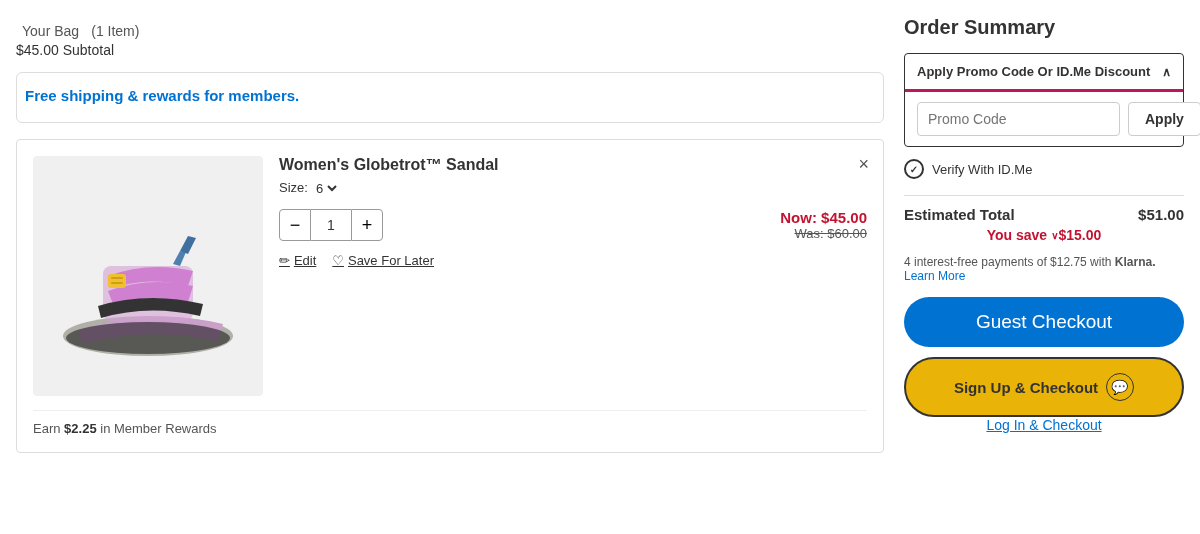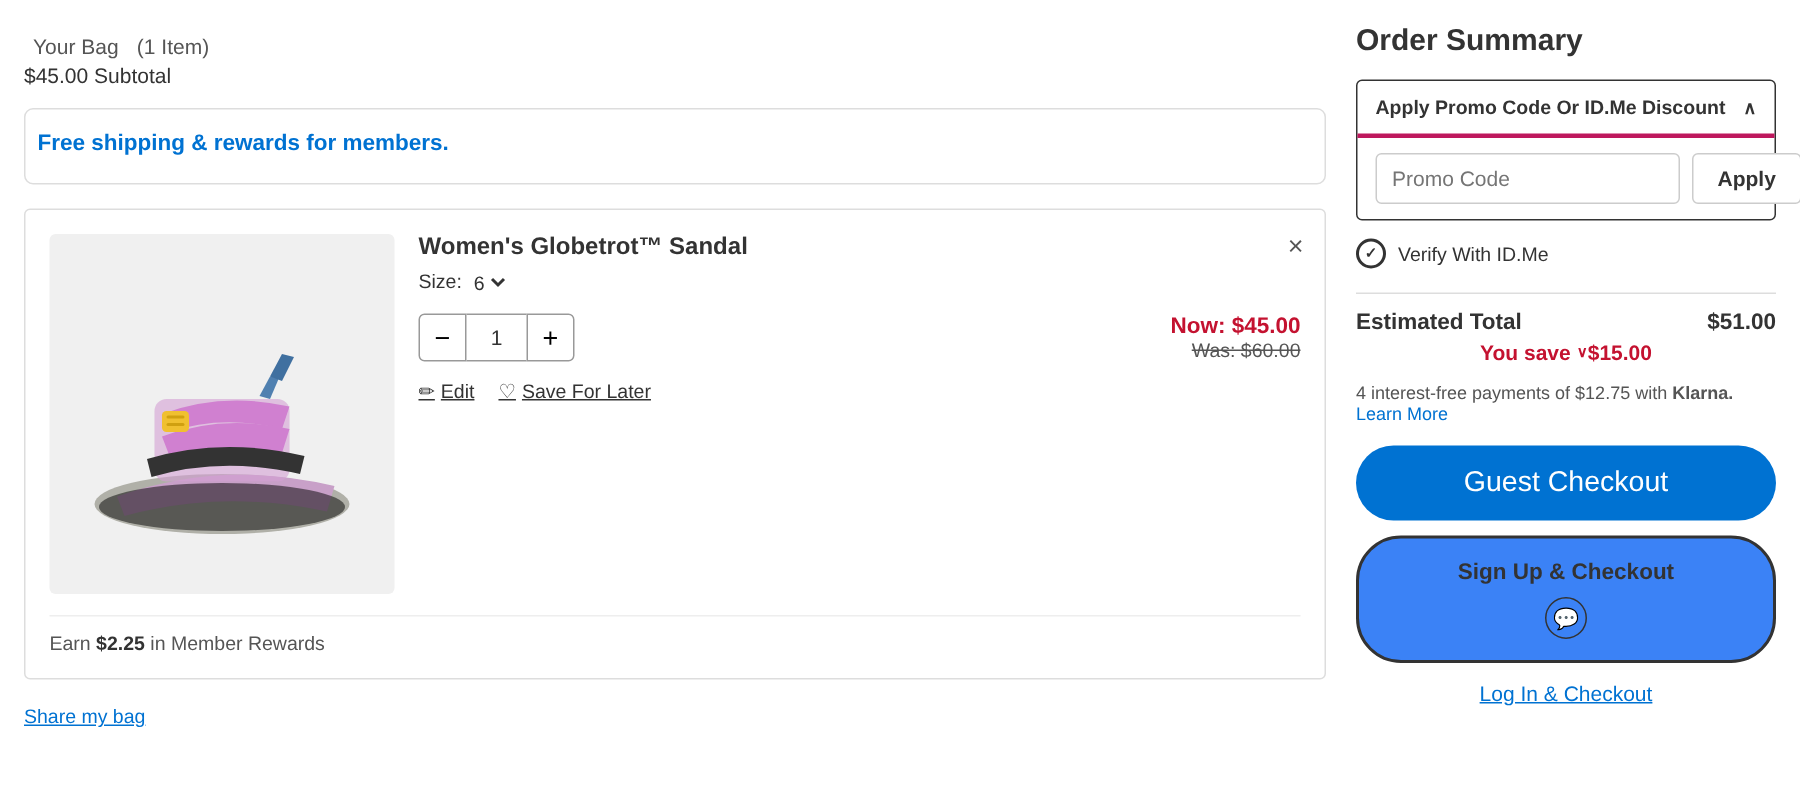--- a/index.html
+++ b/index.html
@@ -72,21 +72,21 @@
     .order-total-line { display: flex; justify-content: space-between; font-size: 15px; font-weight: bold; margin-bottom: 4px; }
     .you-save-line { display: flex; justify-content: center; font-size: 14px; color: #c41230; margin-bottom: 12px; font-weight: bold; }
     .you-save-label { display: flex; align-items: center; gap: 4px; }
     .chevron-down-small { font-size: 10px; }
     .klarna-text { font-size: 12px; color: #555; margin-bottom: 14px; }
     .klarna-text strong { font-weight: bold; }
     .klarna-text a { color: #0072d2; text-decoration: none; }
 
     
     .guest-checkout-btn { width: 100%; padding: 14px; background: #0072d2; color: #fff; border: none; border-radius: 30px; font-size: 19px; font-weight: normal; cursor: pointer; margin-bottom: 10px; }
-    .signup-checkout-btn { width: 100%; padding: 14px; background: #3b82f6; color: #333; border: 2px solid #333; border-radius: 30px; font-size: 15px; font-weight: bold; cursor: pointer; margin-bottom: 12px; display: flex; align-items: center; justify-content: center; gap: 8px; flex-direction: column; }
+    .signup-checkout-btn { width: 100%; padding: 14px; background: #eab308; color: #333; border: 2px solid #333; border-radius: 30px; font-size: 15px; font-weight: bold; cursor: pointer; margin-bottom: 0; display: flex; align-items: center; justify-content: center; gap: 8px; }
     .chat-icon-btn { width: 28px; height: 28px; border: 1px solid #333; border-radius: 50%; display: flex; align-items: center; justify-content: center; font-size: 14px; }
     .login-checkout-link { text-align: center; display: block; color: #0072d2; font-size: 14px; text-decoration: underline; cursor: pointer; }
 
     .chevron-icon { font-size: 12px; }
   </style>
 </head>
 <body>
 
 <div class="page-container">
 
@@ -170,23 +170,20 @@
             </div>
           </div>
         </div>
       </div>
 
       <div class="earn-rewards">
         <span>Earn </span><strong>$2.25</strong><span> in Member Rewards</span>
       </div>
     </div>
 
-    <div class="share-bag">
-      <a href="#">Share my bag</a>
-    </div>
   </div>
 
   <div class="sidebar">
     <div class="order-summary">
       <div class="order-summary-title">Order Summary</div>
 
       
       <div class="promo-accordion">
         <div class="promo-accordion-header">
           <span>Apply Promo Code Or ID.Me Discount</span>

